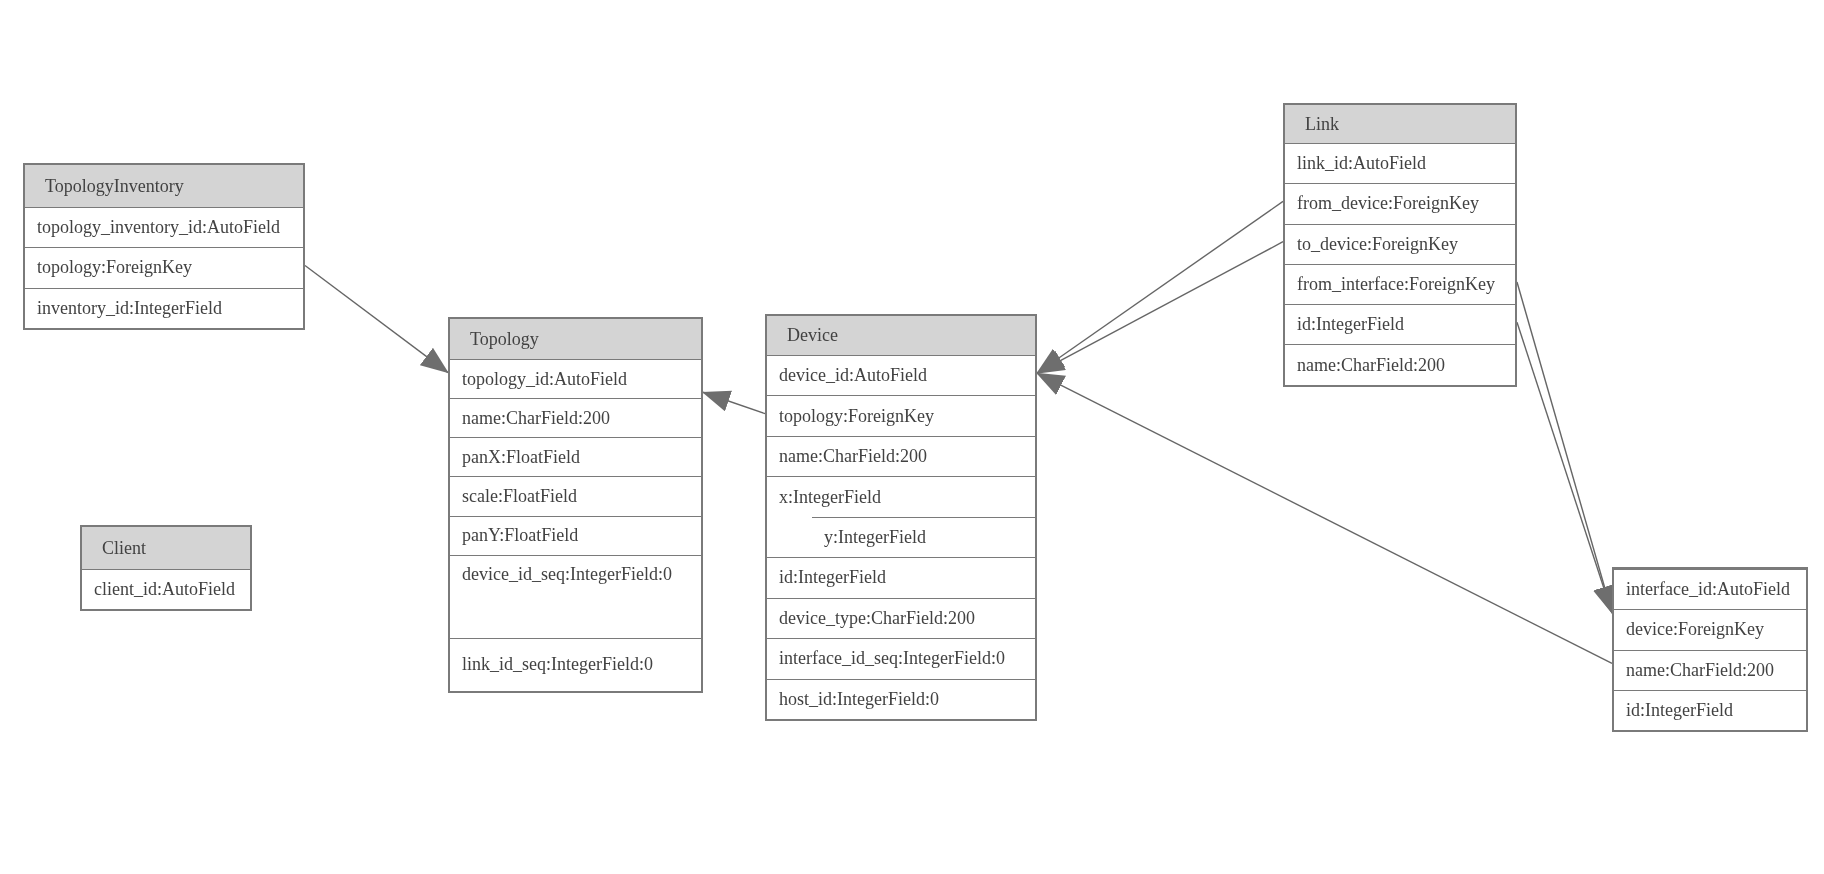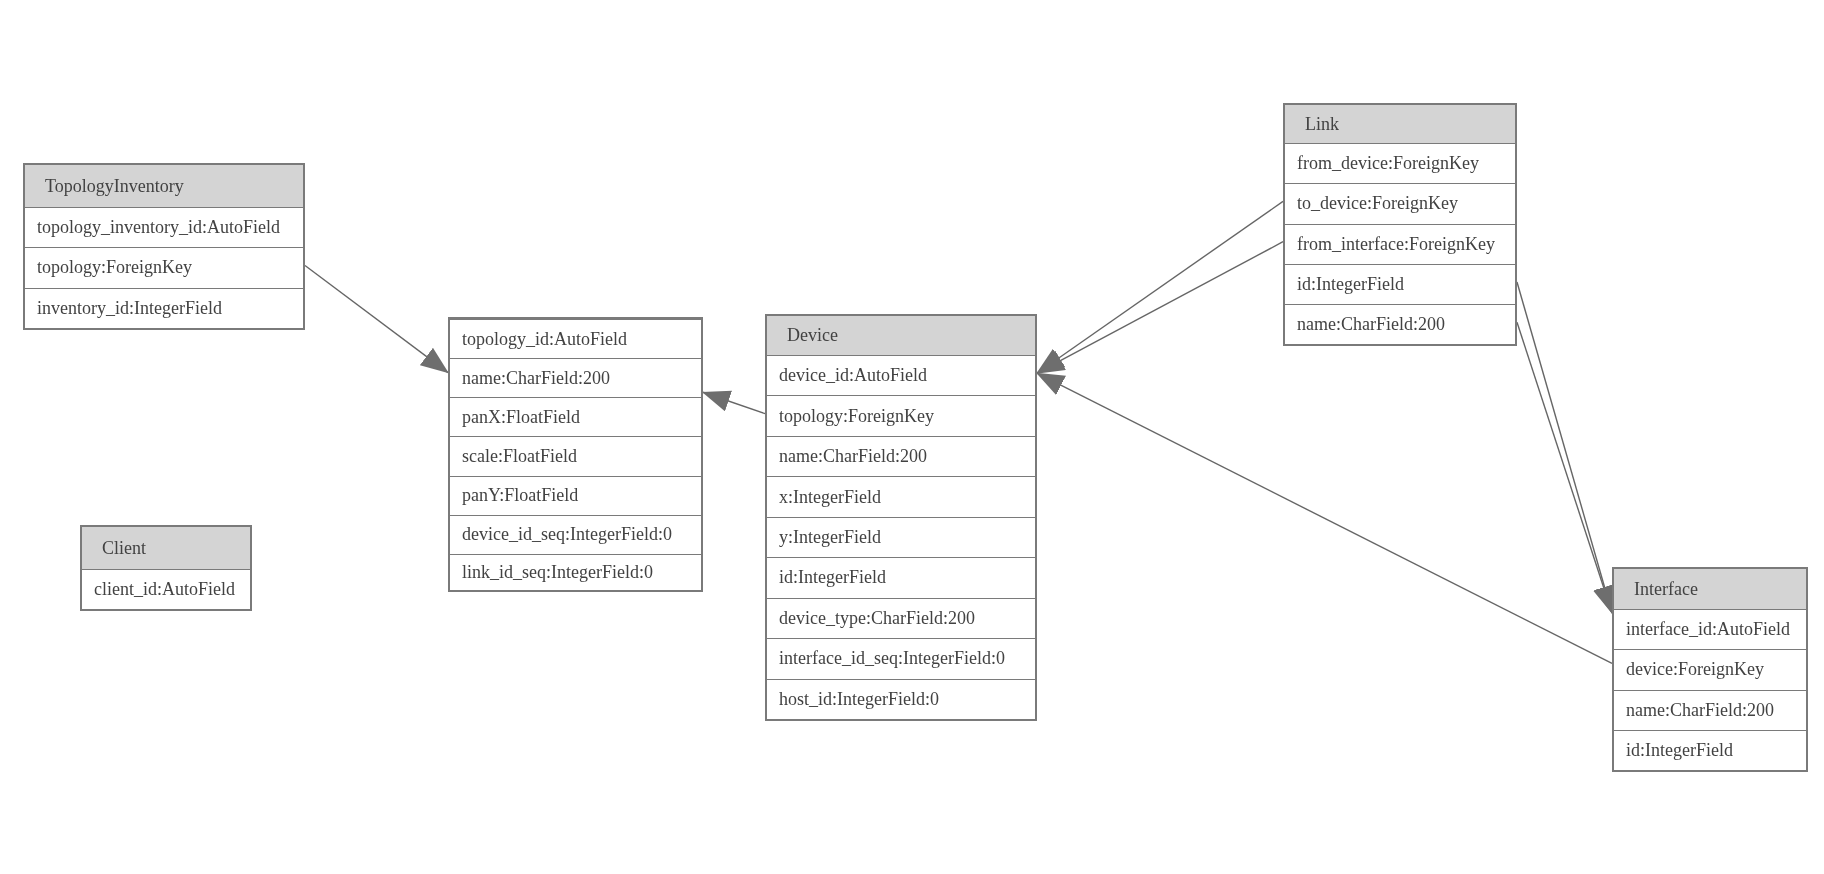--- a/index.html
+++ b/index.html
@@ -45,53 +45,54 @@
       <line x1="1612" y1="663.35" x2="1037" y2="373.22" class="edge" marker-end="url(#arrowhead)"></line>
     </svg>
   <div id="entities">
       <div class="entity" style="left: 23px; top: 163px; width: 282px;">
         <div class="entity-header" style="height: 42px;">TopologyInventory</div>
         <div class="entity-row" style="height: 40.33px;">topology_inventory_id:AutoField</div>
         <div class="entity-row" style="height: 40.33px;">topology:ForeignKey</div>
         <div class="entity-row" style="height: 40.33px;">inventory_id:IntegerField</div>
       </div>
       <div class="entity" style="left: 448px; top: 317px; width: 255px;">
+        <div class="entity-header" style="height: 40px;">Topology</div>
         <div class="entity-row" style="height: 39.14px;">topology_id:AutoField</div>
         <div class="entity-row" style="height: 39.14px;">name:CharField:200</div>
         <div class="entity-row" style="height: 39.14px;">panX:FloatField</div>
         <div class="entity-row" style="height: 39.14px;">scale:FloatField</div>
         <div class="entity-row" style="height: 39.14px;">panY:FloatField</div>
         <div class="entity-row" style="height: 39.14px;">device_id_seq:IntegerField:0</div>
-        <div class="entity-row" style="height: 36px;">link_id_seq:IntegerField:0</div>
+        <div class="entity-row" style="height: 53px; margin-top: 44px;">link_id_seq:IntegerField:0</div>
       </div>
       <div class="entity" style="left: 80px; top: 525px; width: 172px;">
         <div class="entity-header" style="height: 42px;">Client</div>
         <div class="entity-row" style="height: 40px;">client_id:AutoField</div>
       </div>
       <div class="entity" style="left: 765px; top: 314px; width: 272px;">
         <div class="entity-header" style="height: 39px;">Device</div>
         <div class="entity-row" style="height: 40.44px;">device_id:AutoField</div>
         <div class="entity-row" style="height: 40.44px;">topology:ForeignKey</div>
         <div class="entity-row" style="height: 40.44px;">name:CharField:200</div>
         <div class="entity-row" style="height: 40.44px;">x:IntegerField</div>
-        <div class="entity-row" style="height: 40.44px;">y:IntegerField</div>
+        <div class="entity-row" style="height: 40.44px; margin-left: 45px;">y:IntegerField</div>
         <div class="entity-row" style="height: 40.44px;">id:IntegerField</div>
         <div class="entity-row" style="height: 40.44px;">device_type:CharField:200</div>
         <div class="entity-row" style="height: 40.44px;">interface_id_seq:IntegerField:0</div>
         <div class="entity-row" style="height: 40.44px;">host_id:IntegerField:0</div>
       </div>
       <div class="entity" style="left: 1283px; top: 103px; width: 234px;">
         <div class="entity-header" style="height: 38px;">Link</div>
+        <div class="entity-row" style="height: 40.29px;">link_id:AutoField</div>
         <div class="entity-row" style="height: 40.29px;">from_device:ForeignKey</div>
         <div class="entity-row" style="height: 40.29px;">to_device:ForeignKey</div>
         <div class="entity-row" style="height: 40.29px;">from_interface:ForeignKey</div>
         <div class="entity-row" style="height: 40.29px;">id:IntegerField</div>
         <div class="entity-row" style="height: 40.29px;">name:CharField:200</div>
       </div>
       <div class="entity" style="left: 1612px; top: 567px; width: 196px;">
-        <div class="entity-header" style="height: 40px;">Interface</div>
         <div class="entity-row" style="height: 40.25px; font-family: Liberation Serif, serif;">interface_id:AutoField</div>
         <div class="entity-row" style="height: 40.25px;">device:ForeignKey</div>
         <div class="entity-row" style="height: 40.25px;">name:CharField:200</div>
         <div class="entity-row" style="height: 40.25px;">id:IntegerField</div>
       </div>
     </div>
 </div>
 
 </body></html>

